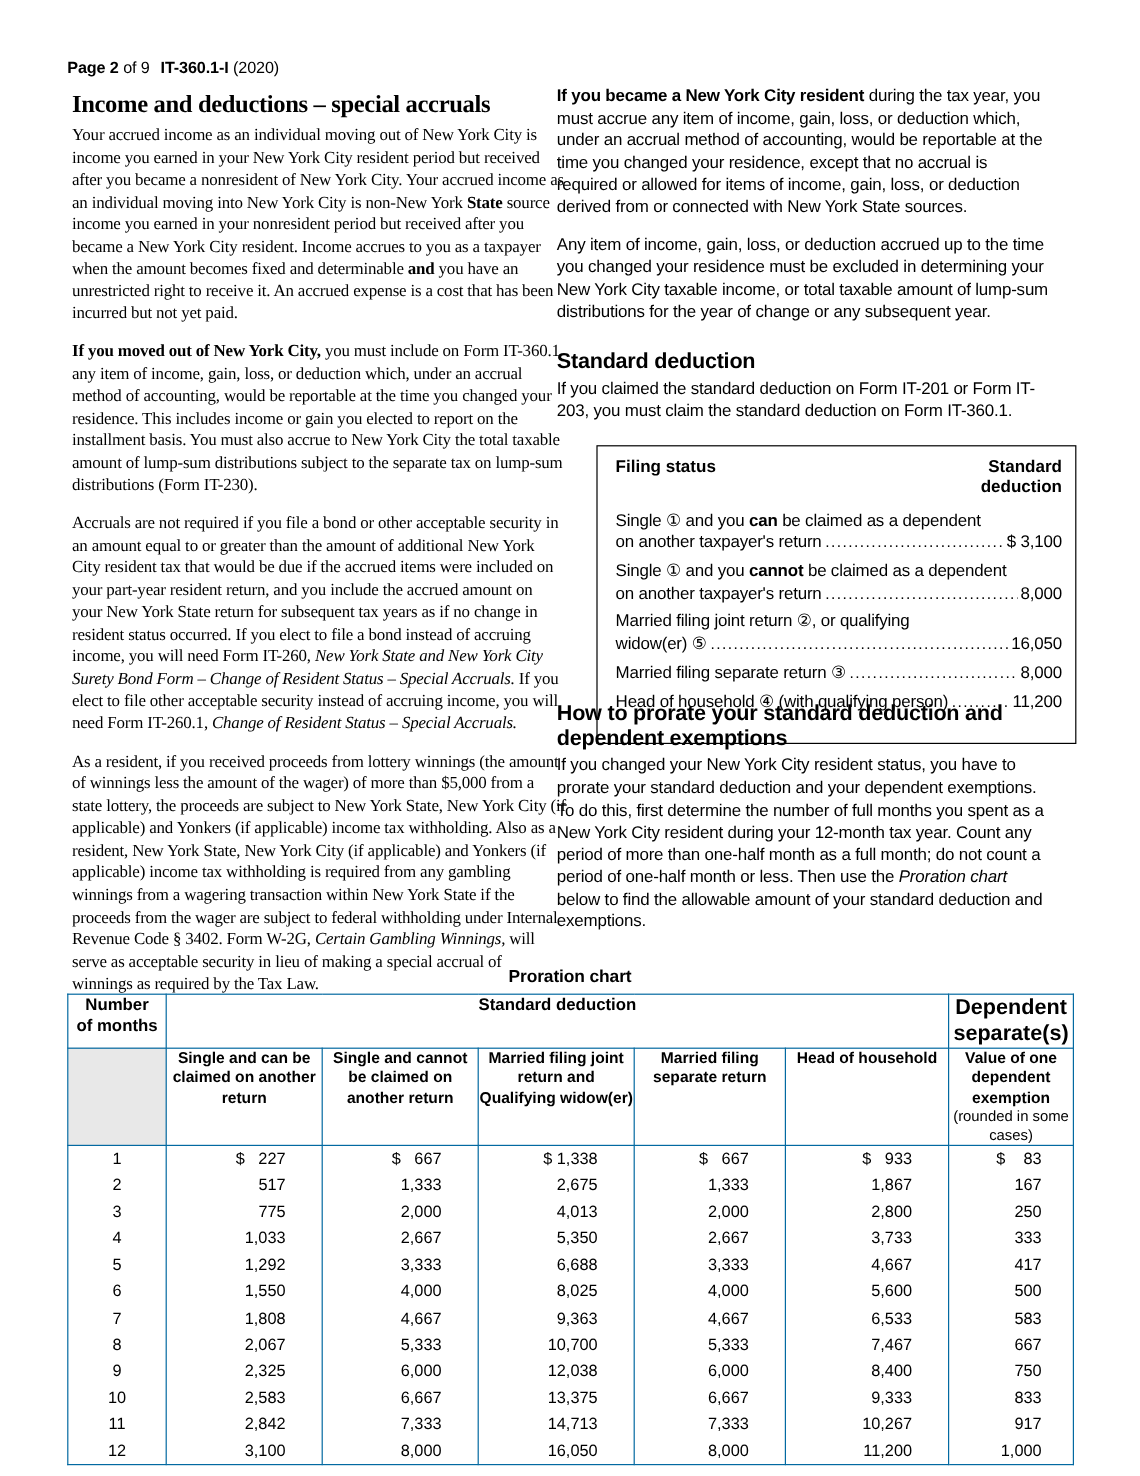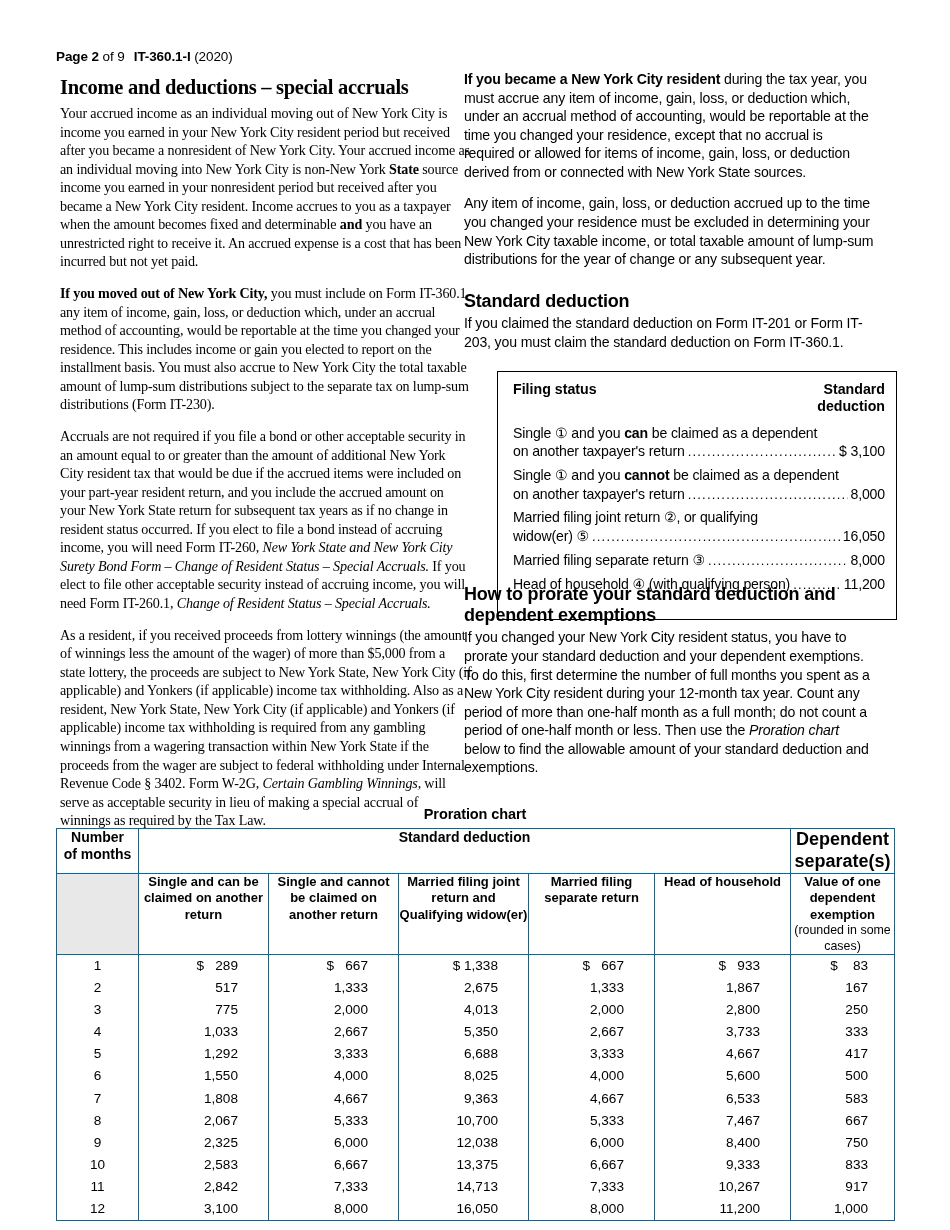--- a/index.html
+++ b/index.html
@@ -358,21 +358,21 @@
               <li>7</li>
               <li>8</li>
               <li>9</li>
               <li>10</li>
               <li>11</li>
               <li>12</li>
             </ul>
         </td>
         <td class="datacell">
           <ul class="datalist d-num">
-              <li>$   289</li>
+              <li>$   227</li>
               <li>517</li>
               <li>775</li>
               <li>1,033</li>
               <li>1,292</li>
               <li>1,550</li>
               <li>1,808</li>
               <li>2,067</li>
               <li>2,325</li>
               <li>2,583</li>
               <li>2,842</li>

